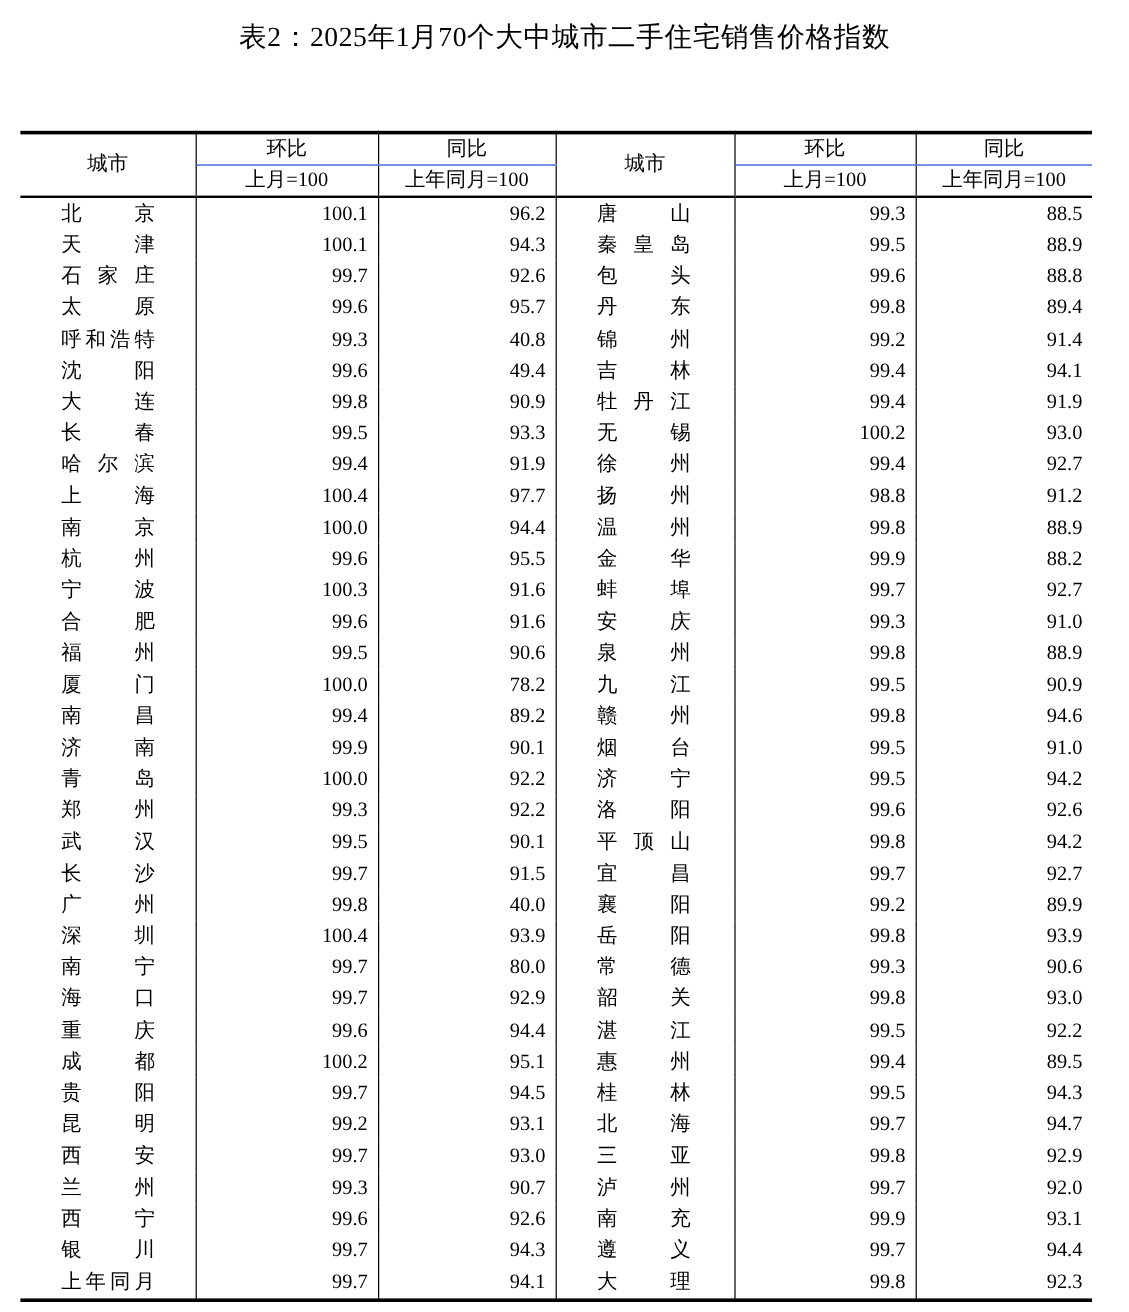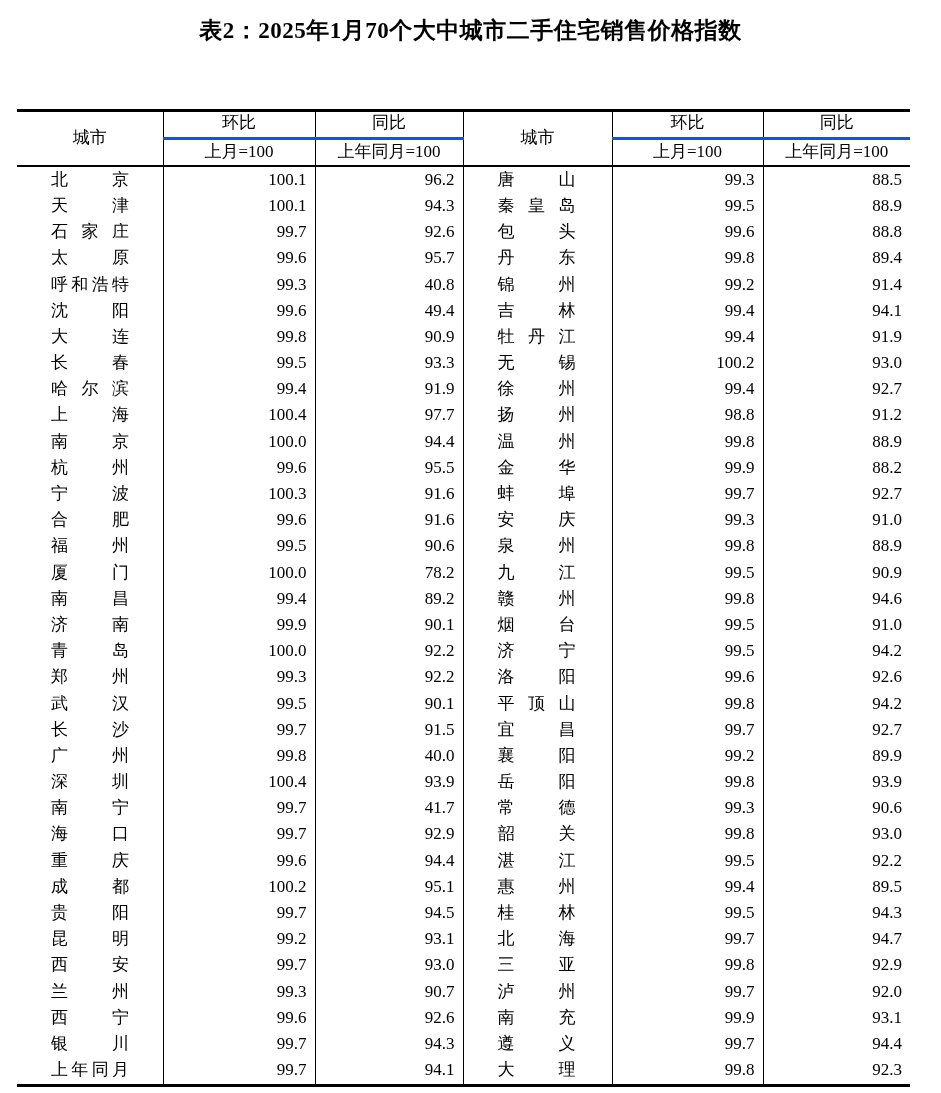--- a/index.html
+++ b/index.html
@@ -3,38 +3,38 @@
 <meta charset="utf-8">
 <style>
   html,body{margin:0;padding:0;}
   body{
     width:941px;height:1093px;background:#ffffff;color:#000000;
     font-family:"Liberation Serif","DejaVu Serif",serif;
     -webkit-font-smoothing:antialiased;
   }
   .title{
     padding-top:15px;height:32px;text-align:center;
-    font-size:23px;font-weight:bold;letter-spacing:0.5px;
+    font-size:23px;font-weight:normal;letter-spacing:0.5px;
   }
   table.idx{
     border-collapse:collapse;table-layout:fixed;
     width:893px;margin-left:17px;margin-top:62px;
     border-top:3px solid #000;border-bottom:3px solid #000;
     font-size:17px;
   }
   col.c-city1{width:146px}
   col.c-mom1{width:152px}
   col.c-yoy1{width:148px}
   col.c-city2{width:149px}
   col.c-mom2{width:151px}
   col.c-yoy2{width:147px}
   th,td{padding:0;font-weight:normal;vertical-align:middle;line-height:1.1;}
   thead th{height:25px;text-align:center;font-size:17px;}
   .bl{border-left:1px solid #000;}
-  .sub{border-bottom:3px solid #1d4ed8;font-family:Liberation Mono, monospace;}
+  .sub{border-bottom:1px solid #1d4ed8;}
   .hdr-end{border-bottom:2px solid #000;}
   tbody td{height:26.2px;}
   td.c{text-align:left;padding-left:34px;}
   td.n{text-align:right;padding-right:8px;}
   .jc{
     display:inline-block;width:78px;
     text-align:justify;text-align-last:justify;
     text-justify:inter-character;
   }
 </style>
@@ -257,21 +257,21 @@
         <td class="c"><span class="jc">深圳</span></td>
         <td class="n bl">100.4</td>
         <td class="n bl">93.9</td>
         <td class="c bl"><span class="jc">岳阳</span></td>
         <td class="n bl">99.8</td>
         <td class="n bl">93.9</td>
       </tr>
       <tr>
         <td class="c"><span class="jc">南宁</span></td>
         <td class="n bl">99.7</td>
-        <td class="n bl">41.7</td>
+        <td class="n bl">80.0</td>
         <td class="c bl"><span class="jc">常德</span></td>
         <td class="n bl">99.3</td>
         <td class="n bl">90.6</td>
       </tr>
       <tr>
         <td class="c"><span class="jc">海口</span></td>
         <td class="n bl">99.7</td>
         <td class="n bl">92.9</td>
         <td class="c bl"><span class="jc">韶关</span></td>
         <td class="n bl">99.8</td>

